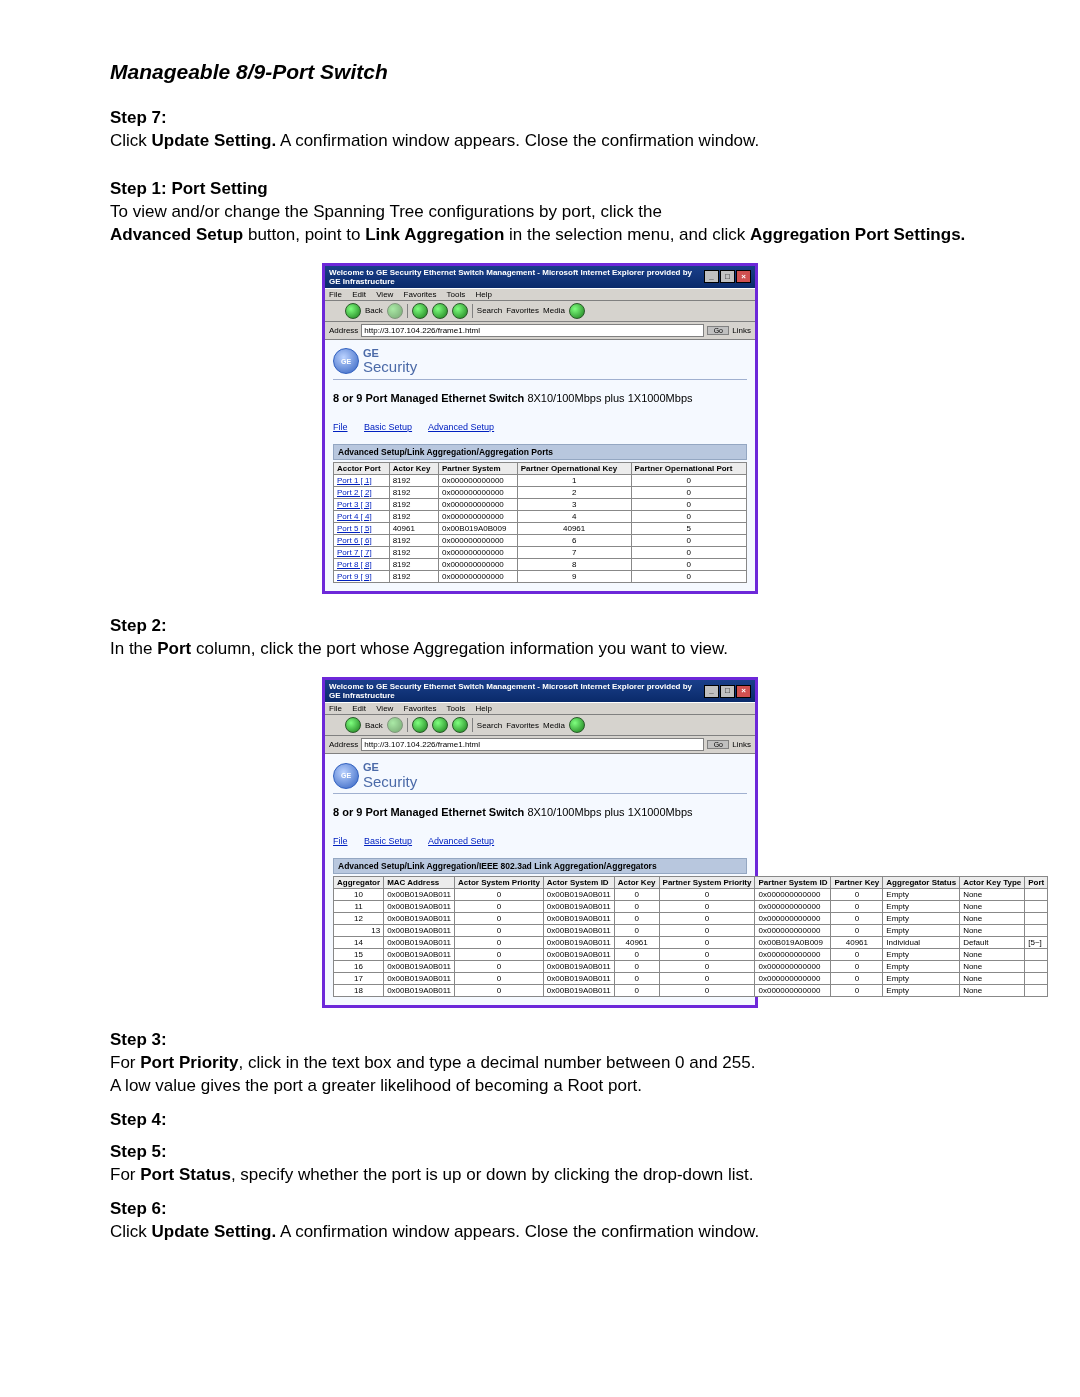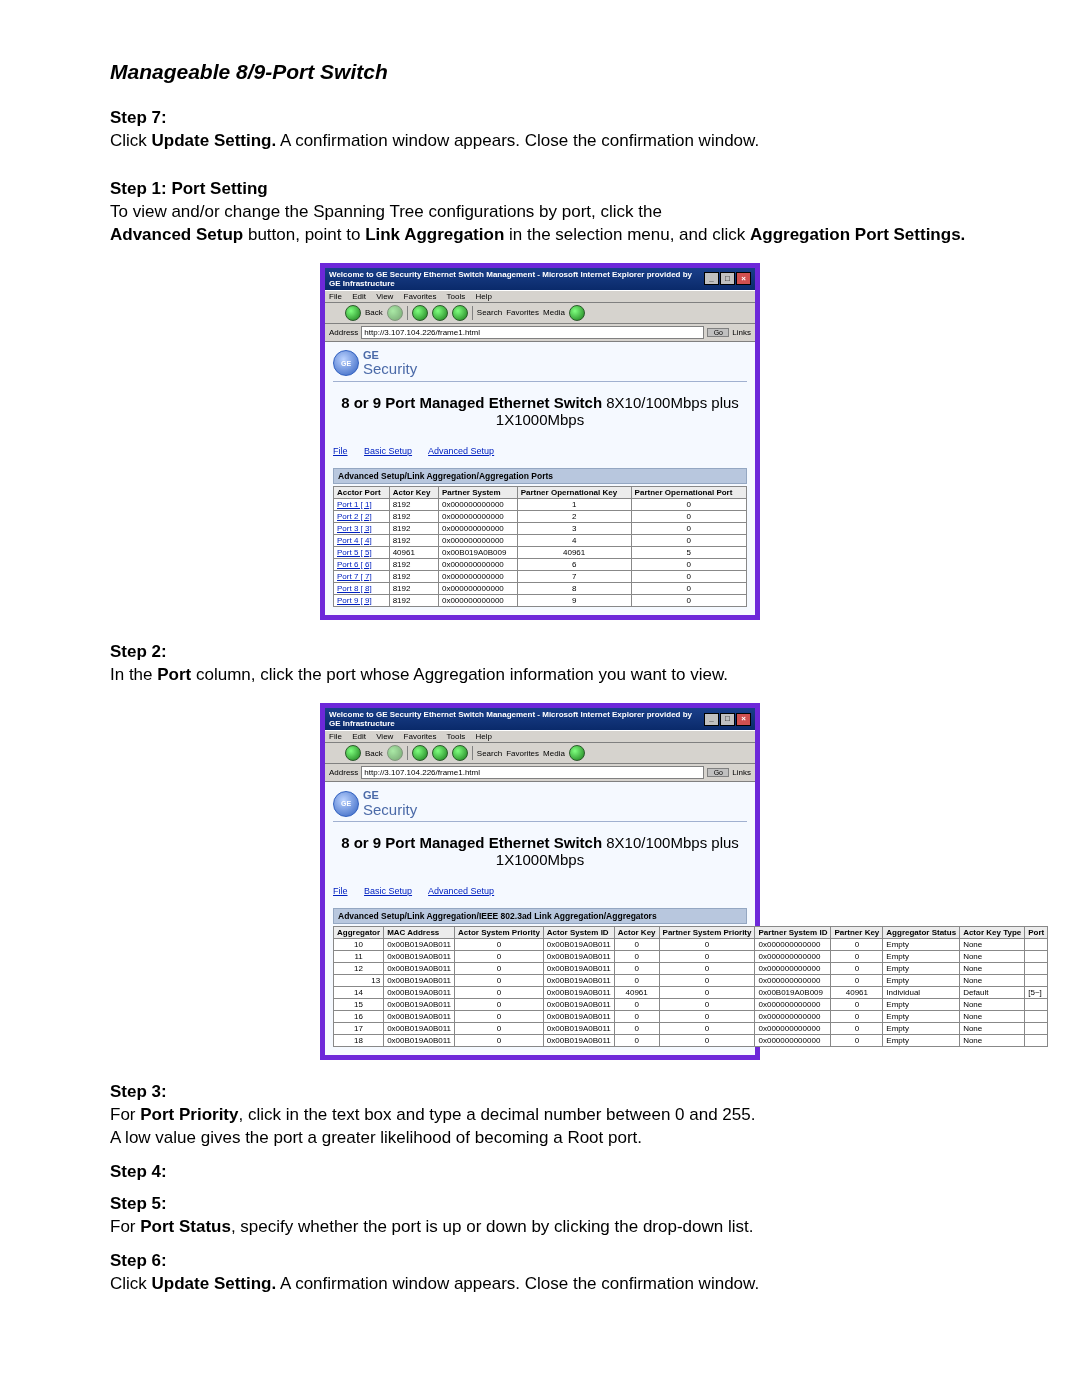--- a/index.html
+++ b/index.html
@@ -35,21 +35,21 @@
 
   
   .shot-wrap {
     display: flex;
     justify-content: center;
     margin: 16px 0 22px 0;
   }
   .shot {
     width: 430px;
     background: #fff;
-    border: 5px solid #6d28d9;
+    border: 3px solid #6d28d9;
     font-family: Tahoma, Arial, sans-serif;
     font-size: 8.5px;
     color: #000;
   }
   .title-bar {
     background: linear-gradient(#1a3f8a, #0a2a6a);
     color: #fff;
     display: flex;
     align-items: center;
     padding: 2px 4px;
@@ -105,21 +105,21 @@
     background: radial-gradient(circle at 40% 35%, #bcd3ff, #3060c0);
     border: 1px solid #3060c0;
     display: flex; align-items: center; justify-content: center;
     color: #fff; font-size: 7px; font-weight: bold;
   }
   .logo-text { display:flex; flex-direction:column; line-height:1.05;}
   .logo-text .l1 { color:#4b6aa8; font-weight:bold; font-size:11px; }
   .logo-text .l2 { color:#4b6aa8; font-size:15px; }
   .h-rule { height:1px; background:#a0b0d0; margin:2px 0 12px 0; }
 
-  .dev-line { text-align:center; font-size:15px; margin-bottom:18px; }
+  .dev-line { text-align:left; font-size:11px; margin-bottom:18px; }
   .dev-line .bld { font-weight:bold; }
 
   .nav-links { font-size:9px; margin-bottom:12px; }
   .nav-links a { color:#0020c0; text-decoration:underline; margin-right:14px; cursor:default; }
 
   .crumb {
     background:#b8c7de; padding:2px 4px; font-size:8.5px; font-weight:bold;
     border:1px solid #94a7c2;
   }
 

